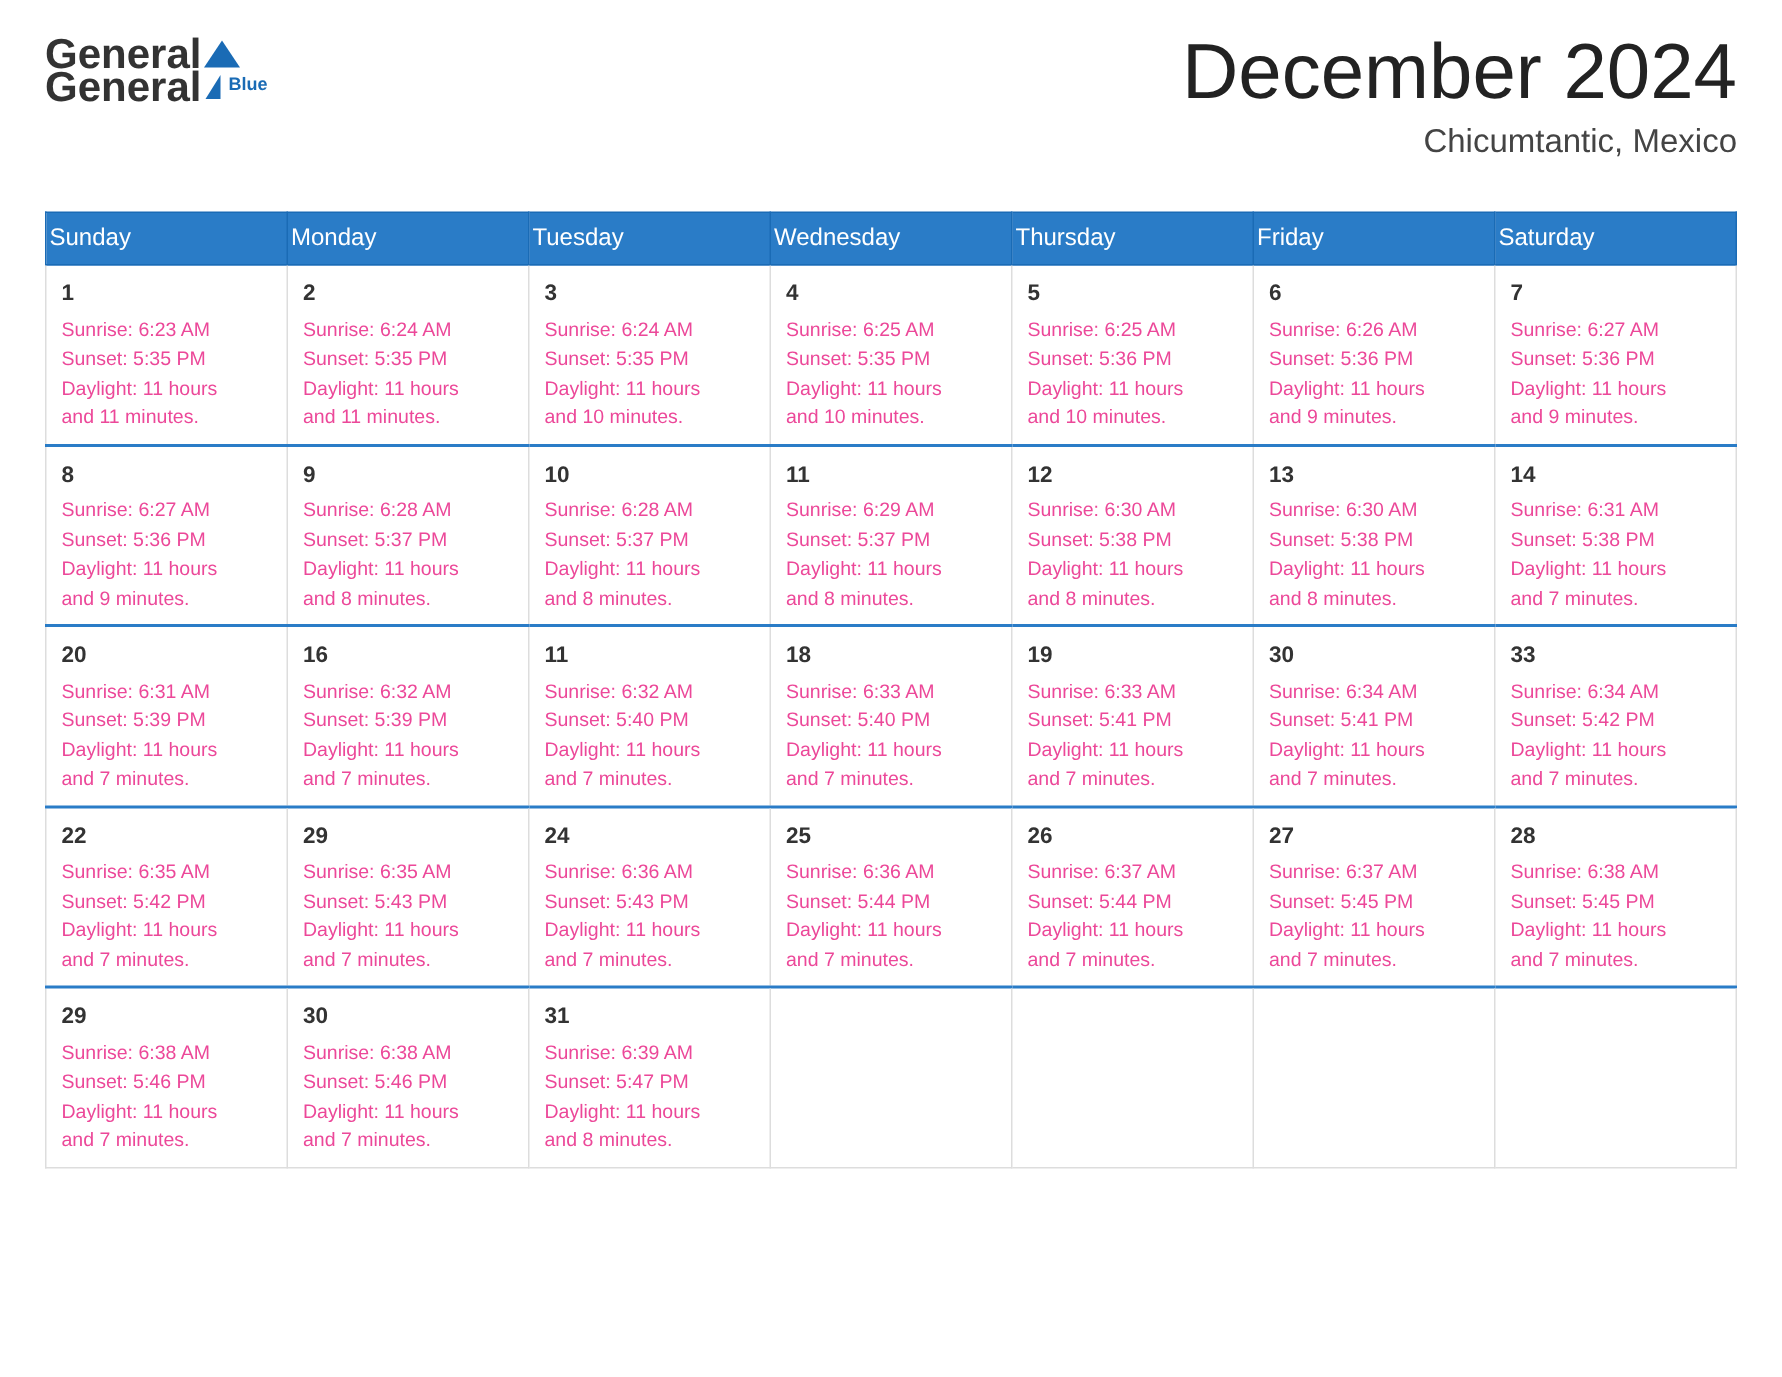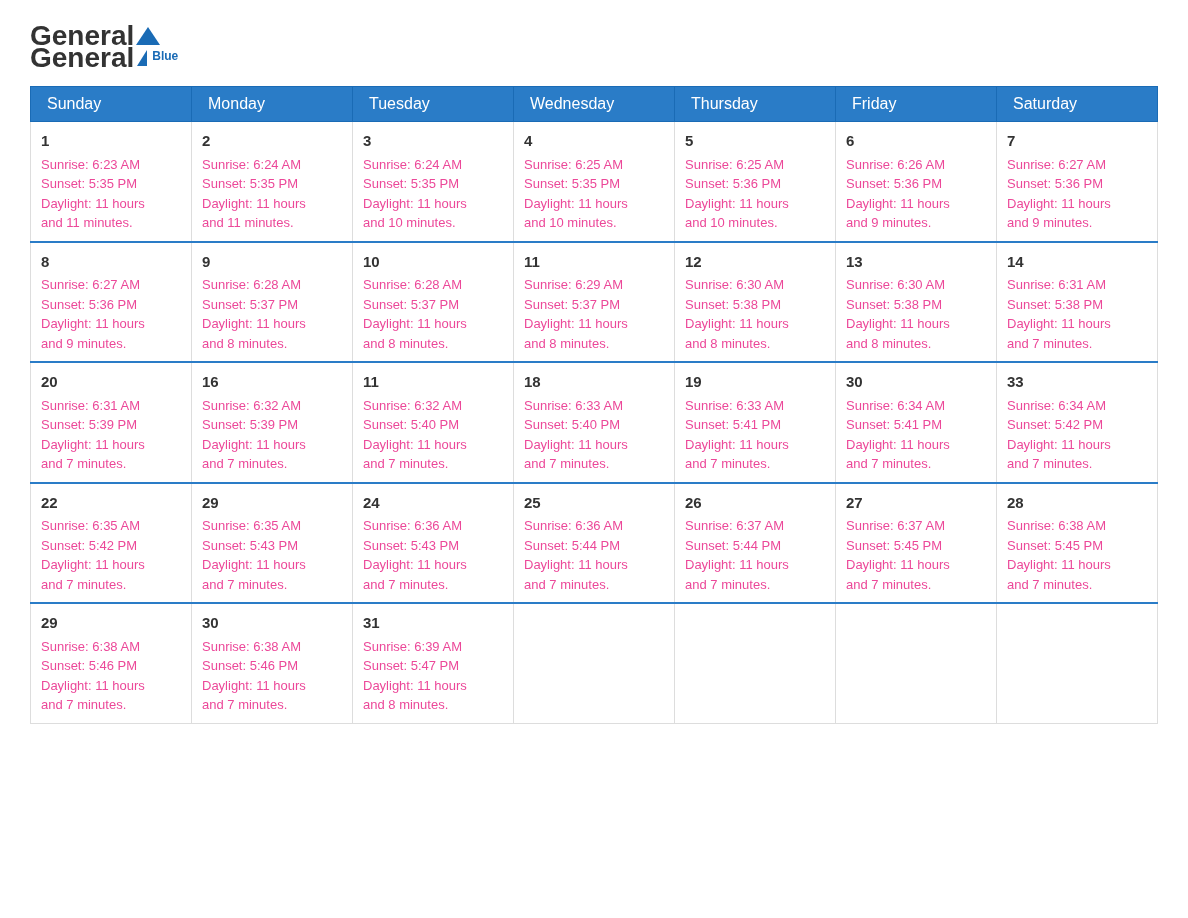--- a/index.html
+++ b/index.html
@@ -7,21 +7,21 @@
       font-family: Arial, sans-serif;
       background: #fff;
       width: 1188px;
       min-height: 918px;
       padding: 20px 30px;
     }
     .header {
       display: flex;
       justify-content: space-between;
       align-items: flex-start;
-      margin-bottom: 12px;
+      margin-bottom: 34px;
     }
     .logo-area {
       display: flex;
       flex-direction: column;
       align-items: flex-start;
     }
     .logo-text {
       display: flex;
       align-items: center;
       font-size: 28px;
@@ -61,21 +61,21 @@
       margin-top: 4px;
     }
     .calendar-table {
       width: 100%;
       border-collapse: collapse;
       border: 1px solid #ccc;
     }
     .calendar-table th {
       background-color: #2a7cc7;
       color: #fff;
-      padding: 8px 16px;
+      padding: 8px 2px;
       text-align: left;
       font-size: 16px;
       font-weight: normal;
       border: 1px solid #1a6bb5;
     }
     .calendar-table td {
       vertical-align: top;
       padding: 8px 10px;
       border: 1px solid #ddd;
       width: 14.28%;
@@ -110,20 +110,24 @@
       <span class="logo-general">General</span>
       <span class="logo-triangle"></span>
       <br>
     </div>
     <div style="display:flex;align-items:center;margin-top:-10px;">
       <span style="font-size:28px;font-weight:bold;color:#333;">General</span>
       <span style="width:0;height:0;border-left:10px solid transparent;border-right:0px solid transparent;border-bottom:16px solid #1a6bb5;display:inline-block;margin:0 1px 0 3px;"></span>
       <span class="logo-subtitle">Blue</span>
     </div>
   </div>
+  <div class="title-area">
+    <div class="month-title">December 2024</div>
+    <div class="location-title">Chicumtantic, Mexico</div>
+  </div>
 </div>
 
 <table class="calendar-table">
   <thead>
     <tr>
       <th>Sunday</th>
       <th>Monday</th>
       <th>Tuesday</th>
       <th>Wednesday</th>
       <th>Thursday</th>

